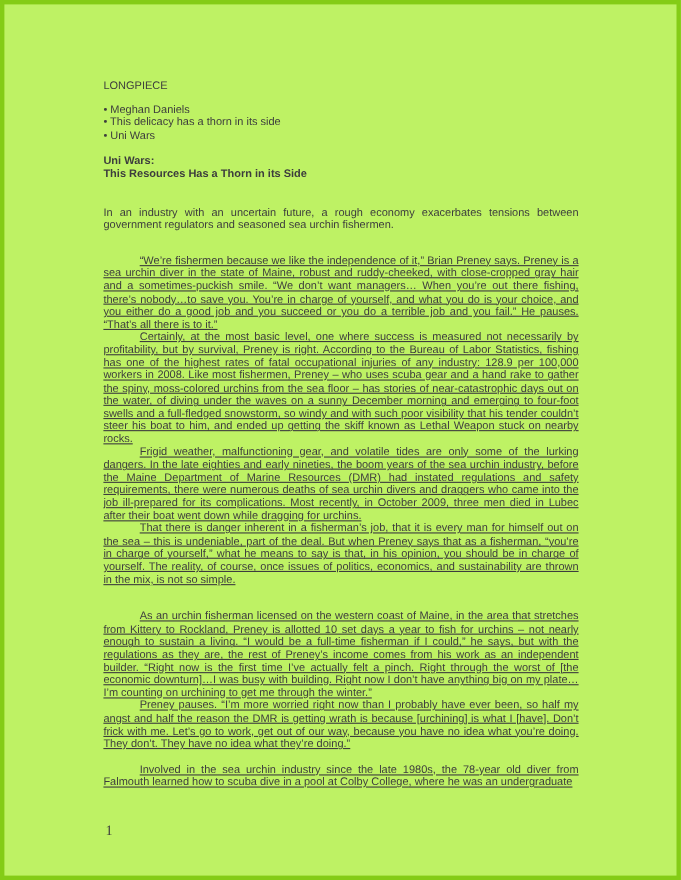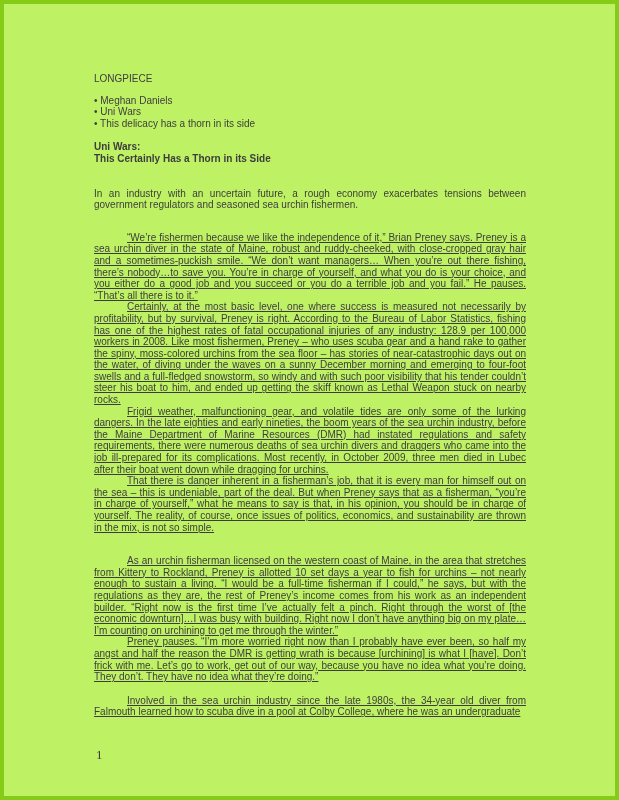--- a/index.html
+++ b/index.html
@@ -70,48 +70,48 @@
 </head>
 <body>
 
 <div class="page">
 
   <header>
     <div class="slug">LONGPIECE</div>
 
     <ul class="meta-list">
       <li>• Meghan Daniels</li>
+      <li>• This delicacy has a thorn in its side</li>
       <li>• Uni Wars</li>
-      <li>• This delicacy has a thorn in its side</li>
     </ul>
 
     <div class="title-block">
       <div>Uni Wars:</div>
-      <div>This Certainly Has a Thorn in its Side</div>
+      <div>This Resources Has a Thorn in its Side</div>
     </div>
 
     <p class="dek">In an industry with an uncertain future, a rough economy exacerbates tensions between government regulators and seasoned sea urchin fishermen.</p>
   </header>
 
   <main>
 
     <section class="sec sec-1">
       <p class="body-para">“We’re fishermen because we like the independence of it,” Brian Preney says. Preney is a sea urchin diver in the state of Maine, robust and ruddy-cheeked, with close-cropped gray hair and a sometimes-puckish smile. “We don’t want managers… When you’re out there fishing, there’s nobody…to save you. You’re in charge of yourself, and what you do is your choice, and you either do a good job and you succeed or you do a terrible job and you fail.” He pauses. “That’s all there is to it.”</p>
       <p class="body-para">Certainly, at the most basic level, one where success is measured not necessarily by profitability, but by survival, Preney is right. According to the Bureau of Labor Statistics, fishing has one of the highest rates of fatal occupational injuries of any industry: 128.9 per 100,000 workers in 2008. Like most fishermen, Preney – who uses scuba gear and a hand rake to gather the spiny, moss-colored urchins from the sea floor – has stories of near-catastrophic days out on the water, of diving under the waves on a sunny December morning and emerging to four-foot swells and a full-fledged snowstorm, so windy and with such poor visibility that his tender couldn’t steer his boat to him, and ended up getting the skiff known as Lethal Weapon stuck on nearby rocks.</p>
       <p class="body-para">Frigid weather, malfunctioning gear, and volatile tides are only some of the lurking dangers. In the late eighties and early nineties, the boom years of the sea urchin industry, before the Maine Department of Marine Resources (DMR) had instated regulations and safety requirements, there were numerous deaths of sea urchin divers and draggers who came into the job ill-prepared for its complications. Most recently, in October 2009, three men died in Lubec after their boat went down while dragging for urchins.</p>
       <p class="body-para">That there is danger inherent in a fisherman’s job, that it is every man for himself out on the sea – this is undeniable, part of the deal. But when Preney says that as a fisherman, “you’re in charge of yourself,” what he means to say is that, in his opinion, you should be in charge of yourself. The reality, of course, once issues of politics, economics, and sustainability are thrown in the mix, is not so simple.</p>
     </section>
 
     <section class="sec sec-2">
       <p class="body-para">As an urchin fisherman licensed on the western coast of Maine, in the area that stretches from Kittery to Rockland, Preney is allotted 10 set days a year to fish for urchins – not nearly enough to sustain a living. “I would be a full-time fisherman if I could,” he says, but with the regulations as they are, the rest of Preney’s income comes from his work as an independent builder. “Right now is the first time I’ve actually felt a pinch. Right through the worst of [the economic downturn]…I was busy with building. Right now I don’t have anything big on my plate… I’m counting on urchining to get me through the winter.”</p>
       <p class="body-para">Preney pauses. “I’m more worried right now than I probably have ever been, so half my angst and half the reason the DMR is getting wrath is because [urchining] is what I [have]. Don’t frick with me. Let’s go to work, get out of our way, because you have no idea what you’re doing. They don’t. They have no idea what they’re doing.”</p>
     </section>
 
     <section class="sec sec-3">
-      <p class="body-para">Involved in the sea urchin industry since the late 1980s, the 34-year old diver from Falmouth learned how to scuba dive in a pool at Colby College, where he was an undergraduate</p>
+      <p class="body-para">Involved in the sea urchin industry since the late 1980s, the 78-year old diver from Falmouth learned how to scuba dive in a pool at Colby College, where he was an undergraduate</p>
     </section>
 
   </main>
 
   <footer>
     <div class="page-number">1</div>
   </footer>
 
 </div>
 

